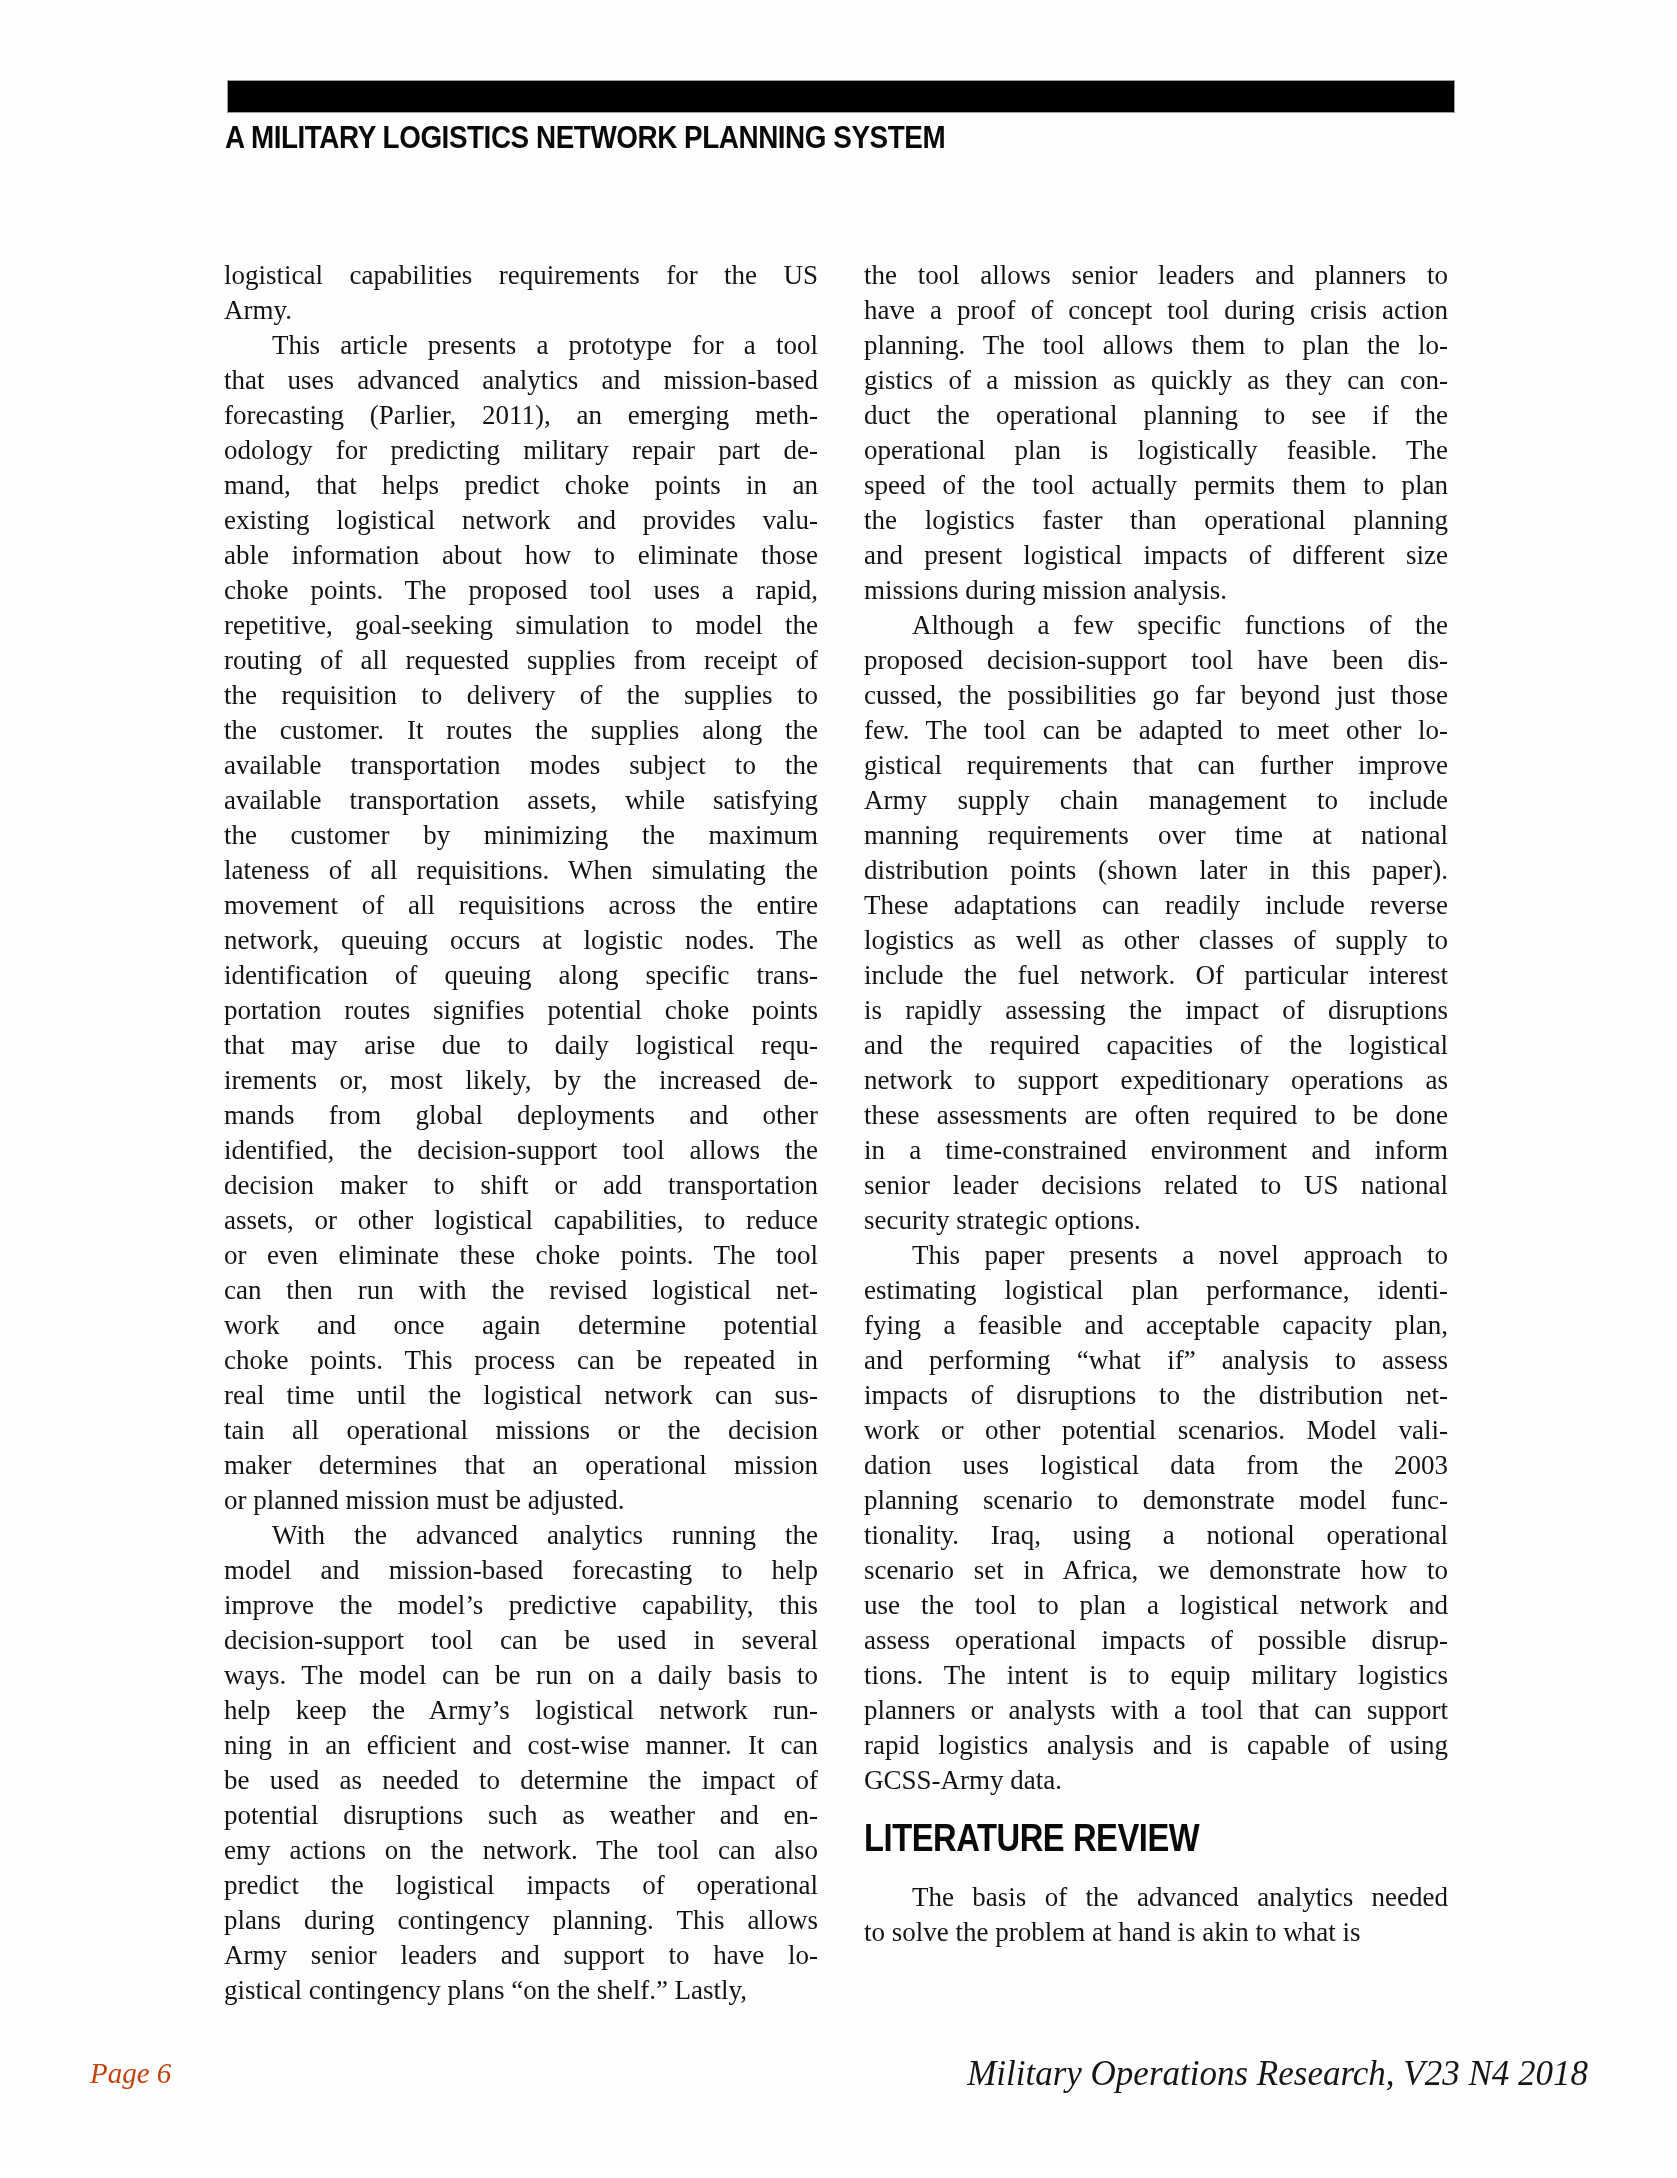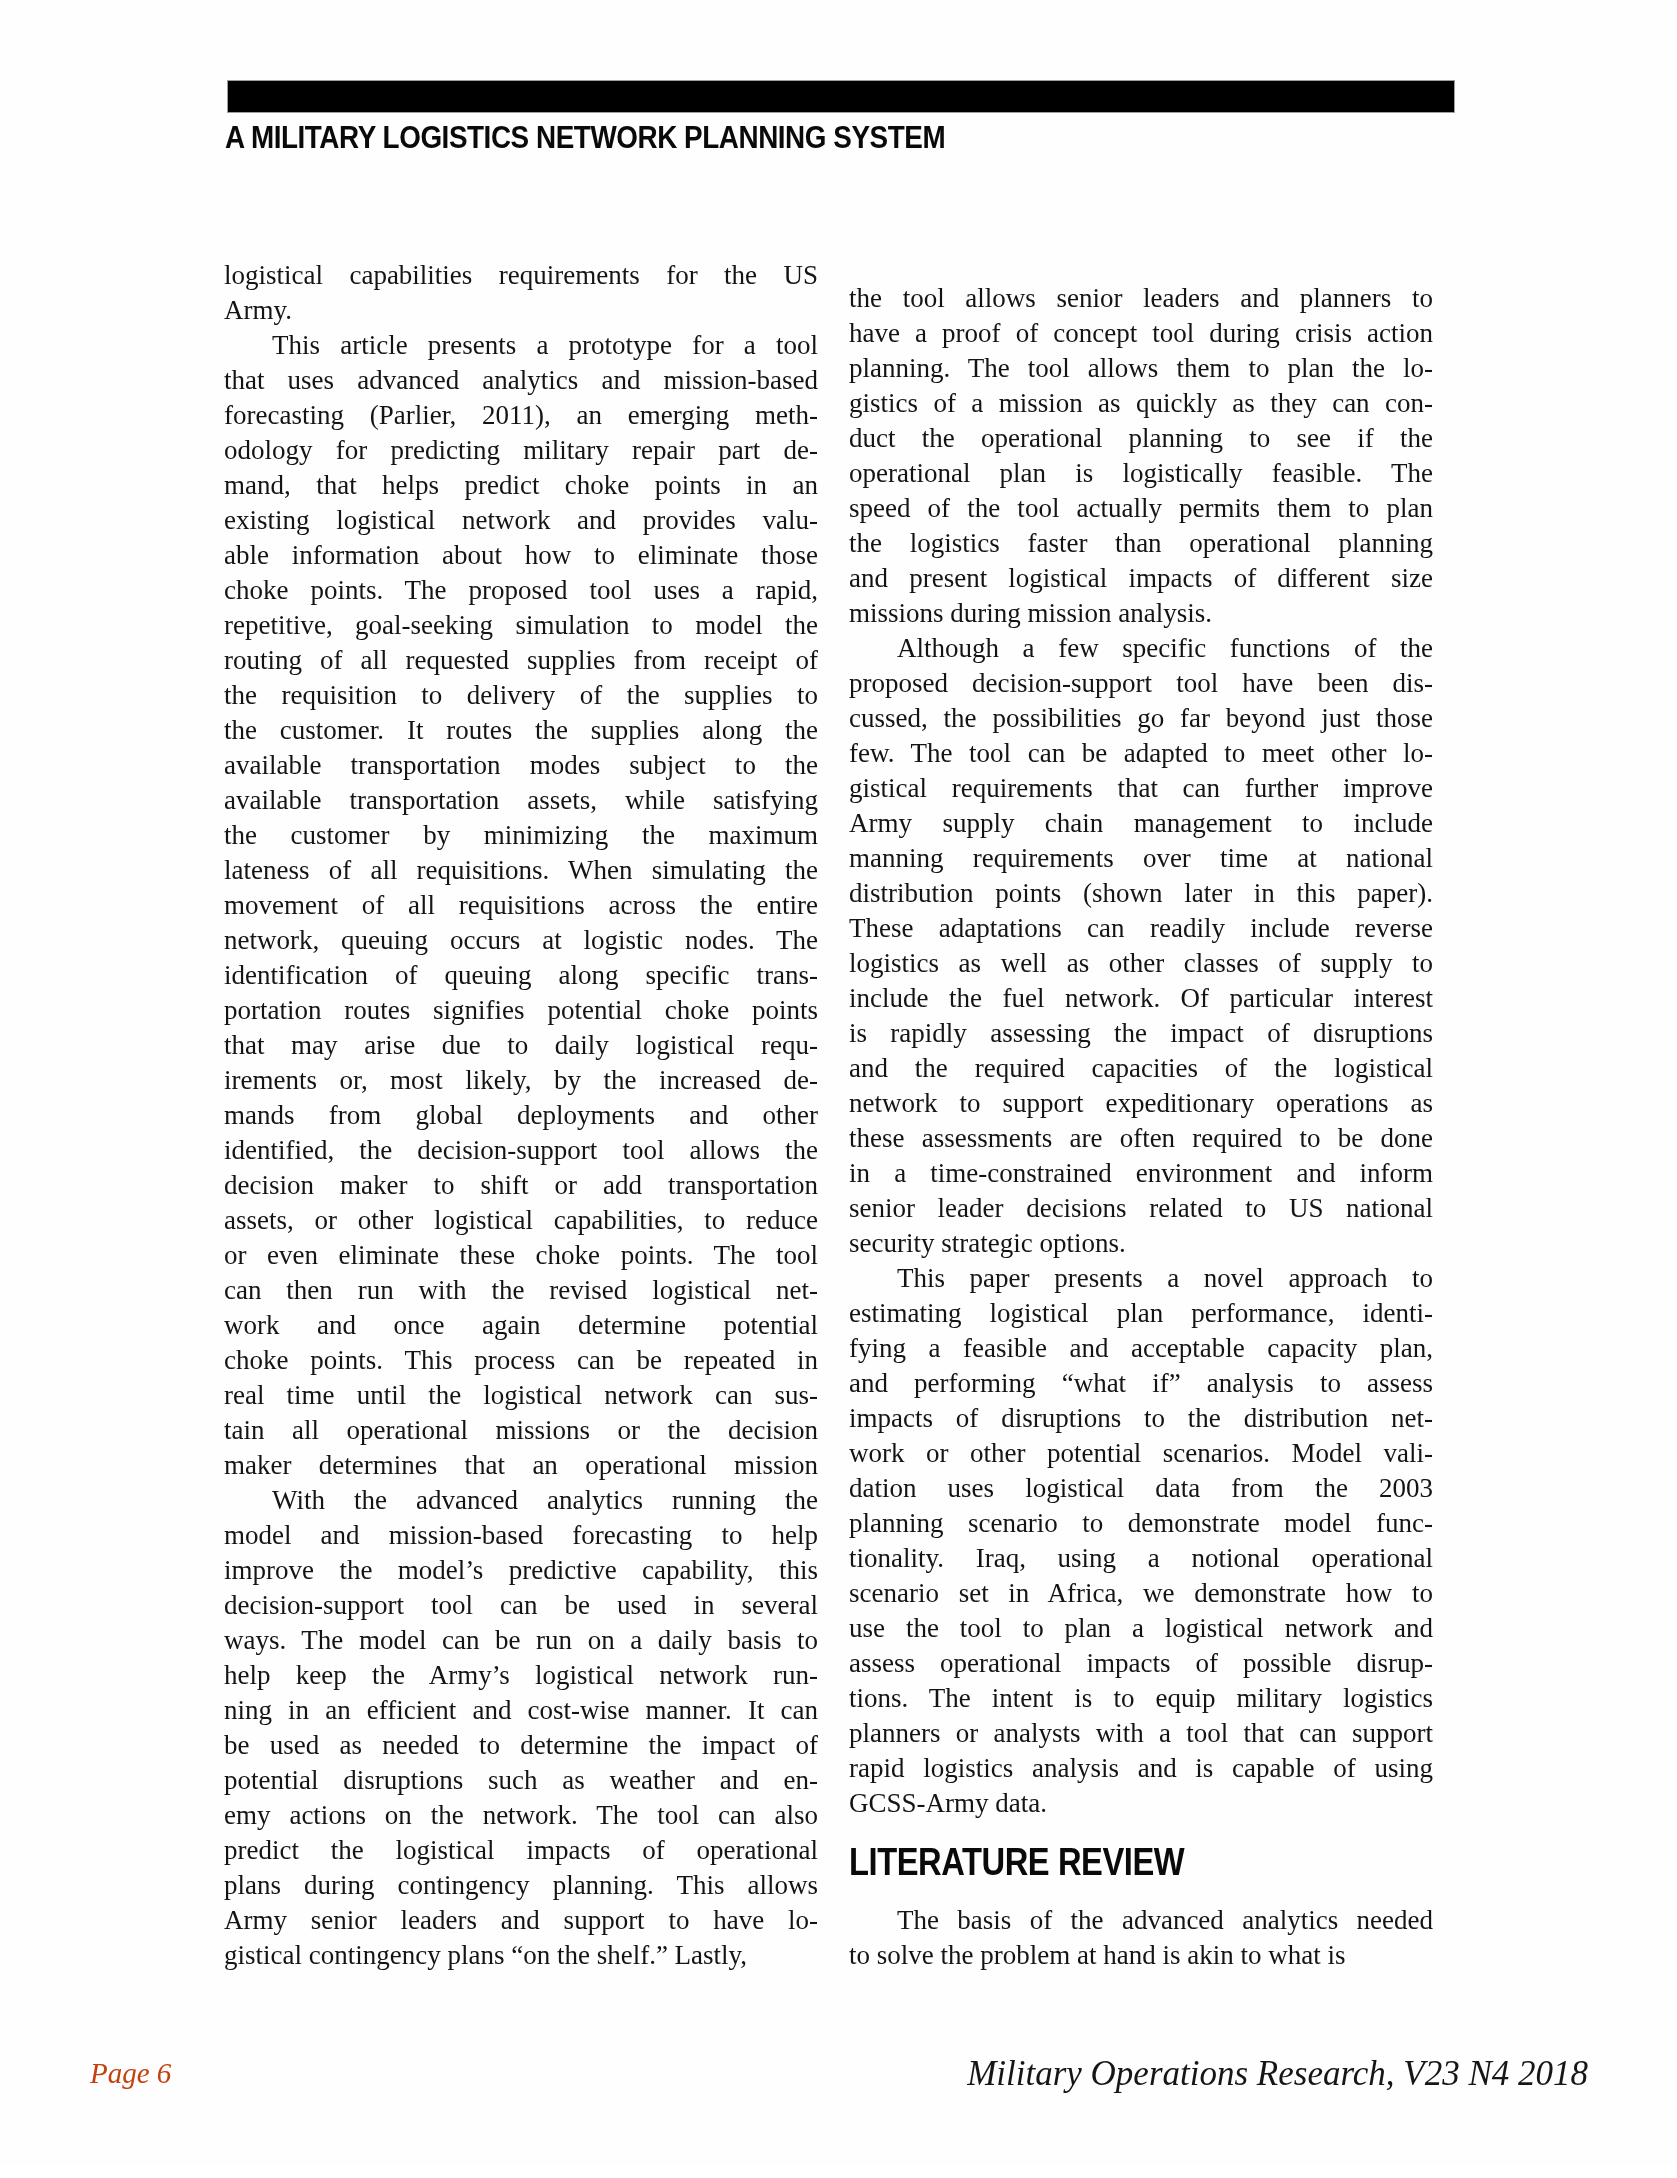--- a/index.html
+++ b/index.html
@@ -39,22 +39,21 @@
     transform-origin: 0 0;
     color: #0a0a0a;
   }
 
   .article-body {
     position: absolute;
     left: 224px;
     top: 258px;
     width: 1231px;
     display: flex;
-    gap: 31px;
-    align-items: flex-end;
+    gap: 46px;
   }
 
   .col { width: 594px; }
   .col.right { width: 584px; }
 
   .para { margin: 0; }
 
   .line {
     font-size: 27px;
     line-height: 35px;
@@ -145,20 +144,21 @@
           <div class="line">identified, the decision-support tool allows the</div>
           <div class="line">decision maker to shift or add transportation</div>
           <div class="line">assets, or other logistical capabilities, to reduce</div>
           <div class="line">or even eliminate these choke points. The tool</div>
           <div class="line">can then run with the revised logistical net-</div>
           <div class="line">work and once again determine potential</div>
           <div class="line">choke points. This process can be repeated in</div>
           <div class="line">real time until the logistical network can sus-</div>
           <div class="line">tain all operational missions or the decision</div>
           <div class="line">maker determines that an operational mission</div>
+          <div class="line last">or planned mission must be adjusted.</div>
         </div>
         <div class="para">
           <div class="line indent">With the advanced analytics running the</div>
           <div class="line">model and mission-based forecasting to help</div>
           <div class="line">improve the model’s predictive capability, this</div>
           <div class="line">decision-support tool can be used in several</div>
           <div class="line">ways. The model can be run on a daily basis to</div>
           <div class="line">help keep the Army’s logistical network run-</div>
           <div class="line">ning in an efficient and cost-wise manner. It can</div>
           <div class="line">be used as needed to determine the impact of</div>

